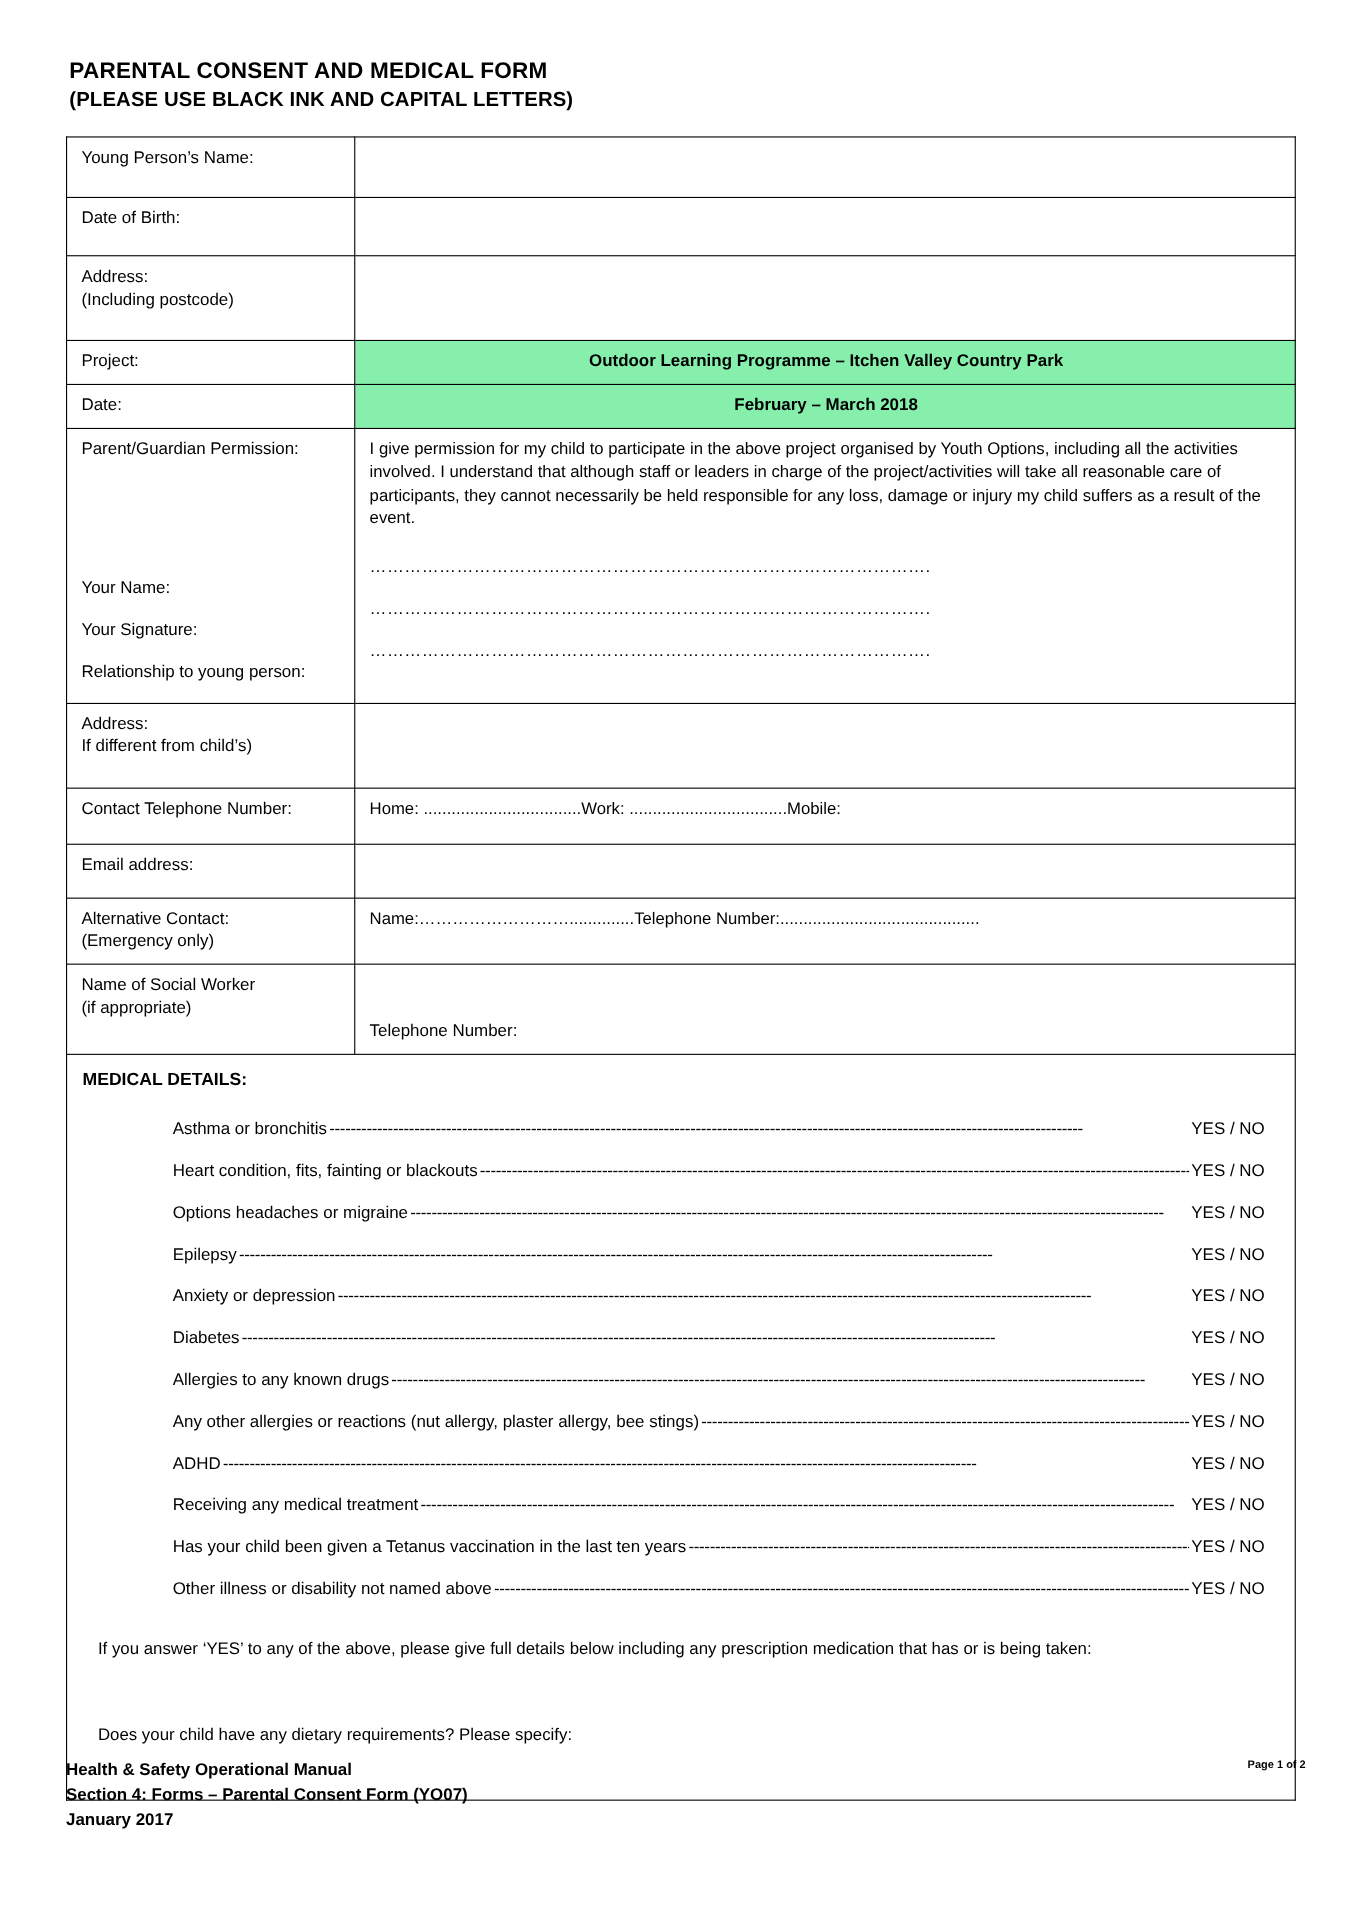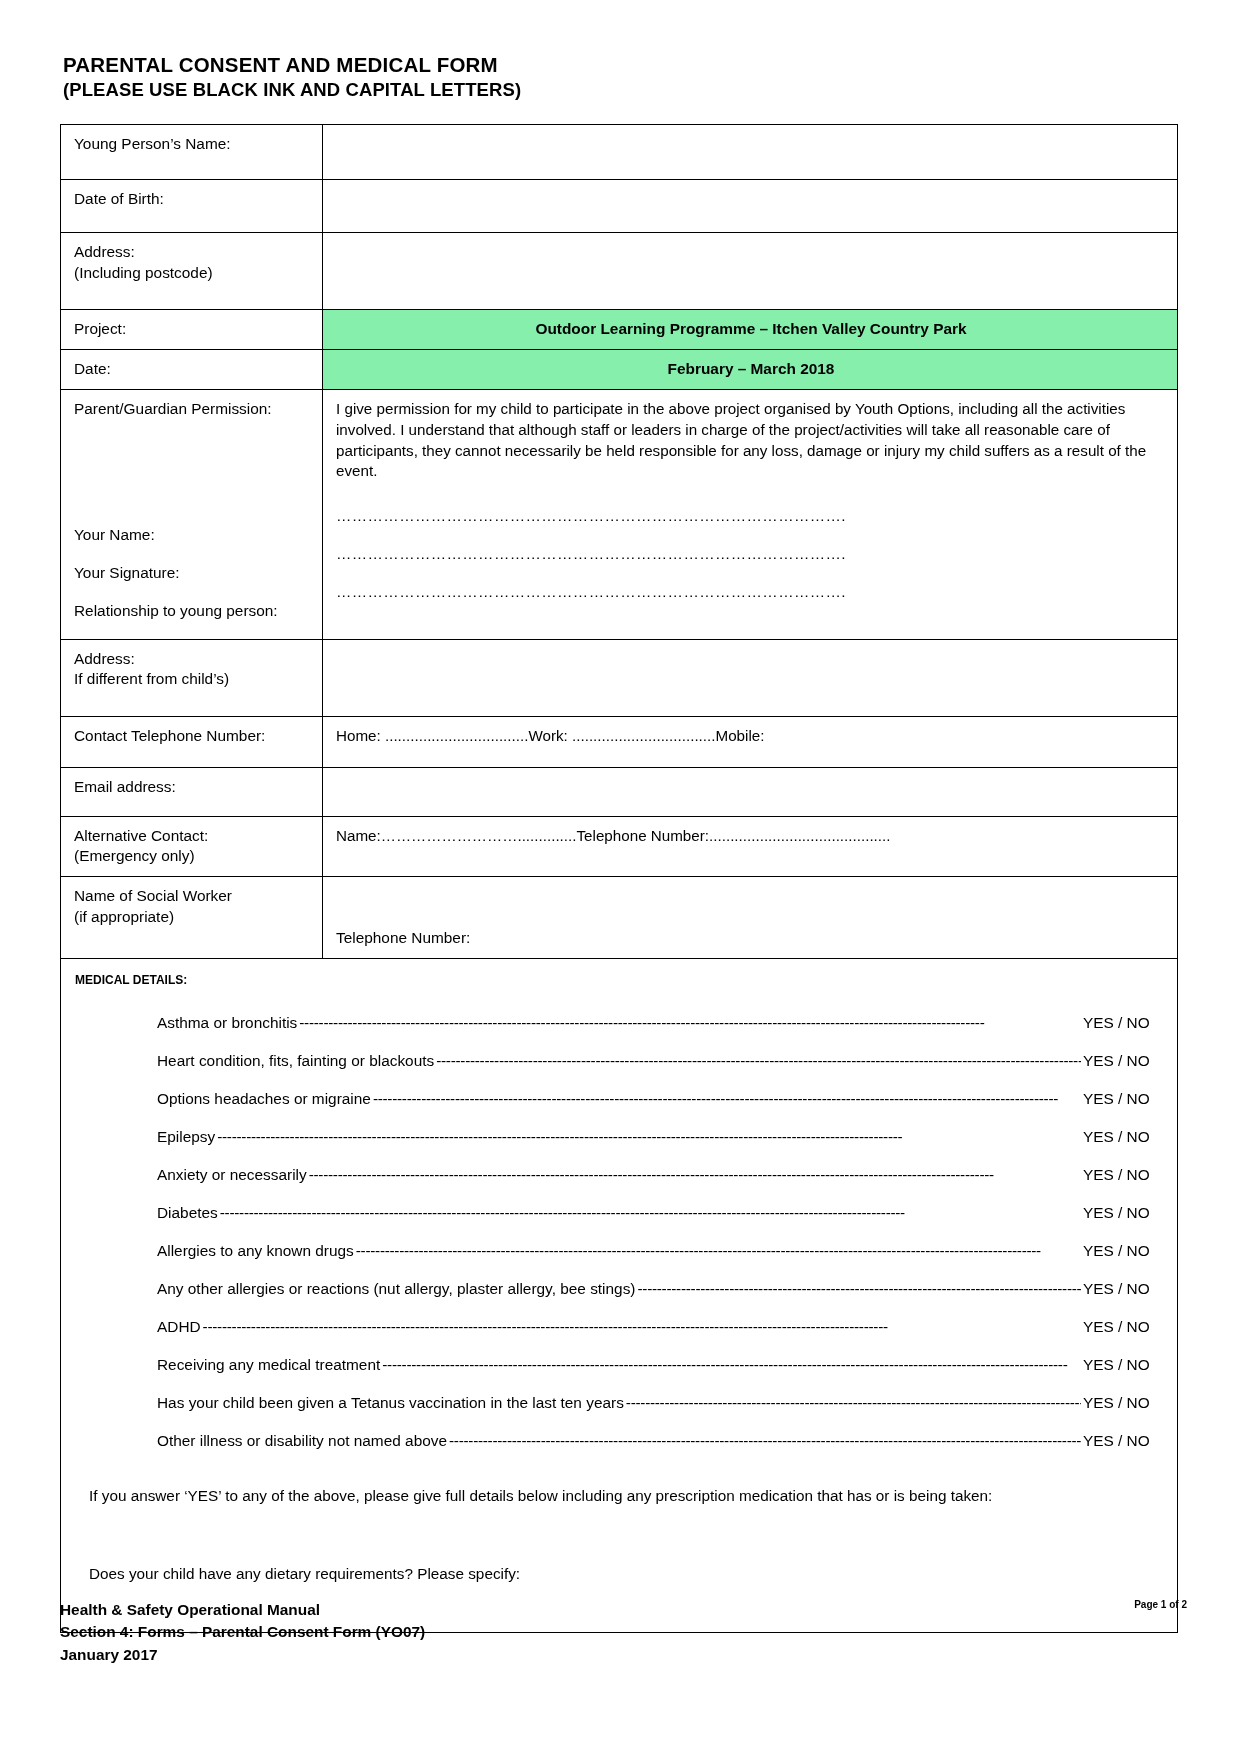--- a/index.html
+++ b/index.html
@@ -104,21 +104,21 @@
 
   
   .medical-box {
     width: 1118px;
     box-sizing: border-box;
     border: 1.6px solid #000;
     border-top: none;
     padding: 14px 14px 48px 14px;
   }
   .medical-title {
-    font-size: 12px;
+    font-size: 16px;
     font-weight: bold;
     margin: 0 0 26px 0;
   }
   .med-list {
     margin: 0 0 0 82px;
     padding: 0;
     list-style: none;
   }
   .med-item {
     display: flex;
@@ -289,21 +289,21 @@
         <span class="med-name">Options headaches or migraine</span>
         <span class="med-dashes">----------------------------------------------------------------------------------------------------------------------------------------------</span>
         <span class="med-answer">YES / NO</span>
       </li>
       <li class="med-item">
         <span class="med-name">Epilepsy</span>
         <span class="med-dashes">----------------------------------------------------------------------------------------------------------------------------------------------</span>
         <span class="med-answer">YES / NO</span>
       </li>
       <li class="med-item">
-        <span class="med-name">Anxiety or necessarily</span>
+        <span class="med-name">Anxiety or depression</span>
         <span class="med-dashes">----------------------------------------------------------------------------------------------------------------------------------------------</span>
         <span class="med-answer">YES / NO</span>
       </li>
       <li class="med-item">
         <span class="med-name">Diabetes</span>
         <span class="med-dashes">----------------------------------------------------------------------------------------------------------------------------------------------</span>
         <span class="med-answer">YES / NO</span>
       </li>
       <li class="med-item">
         <span class="med-name">Allergies to any known drugs</span>

